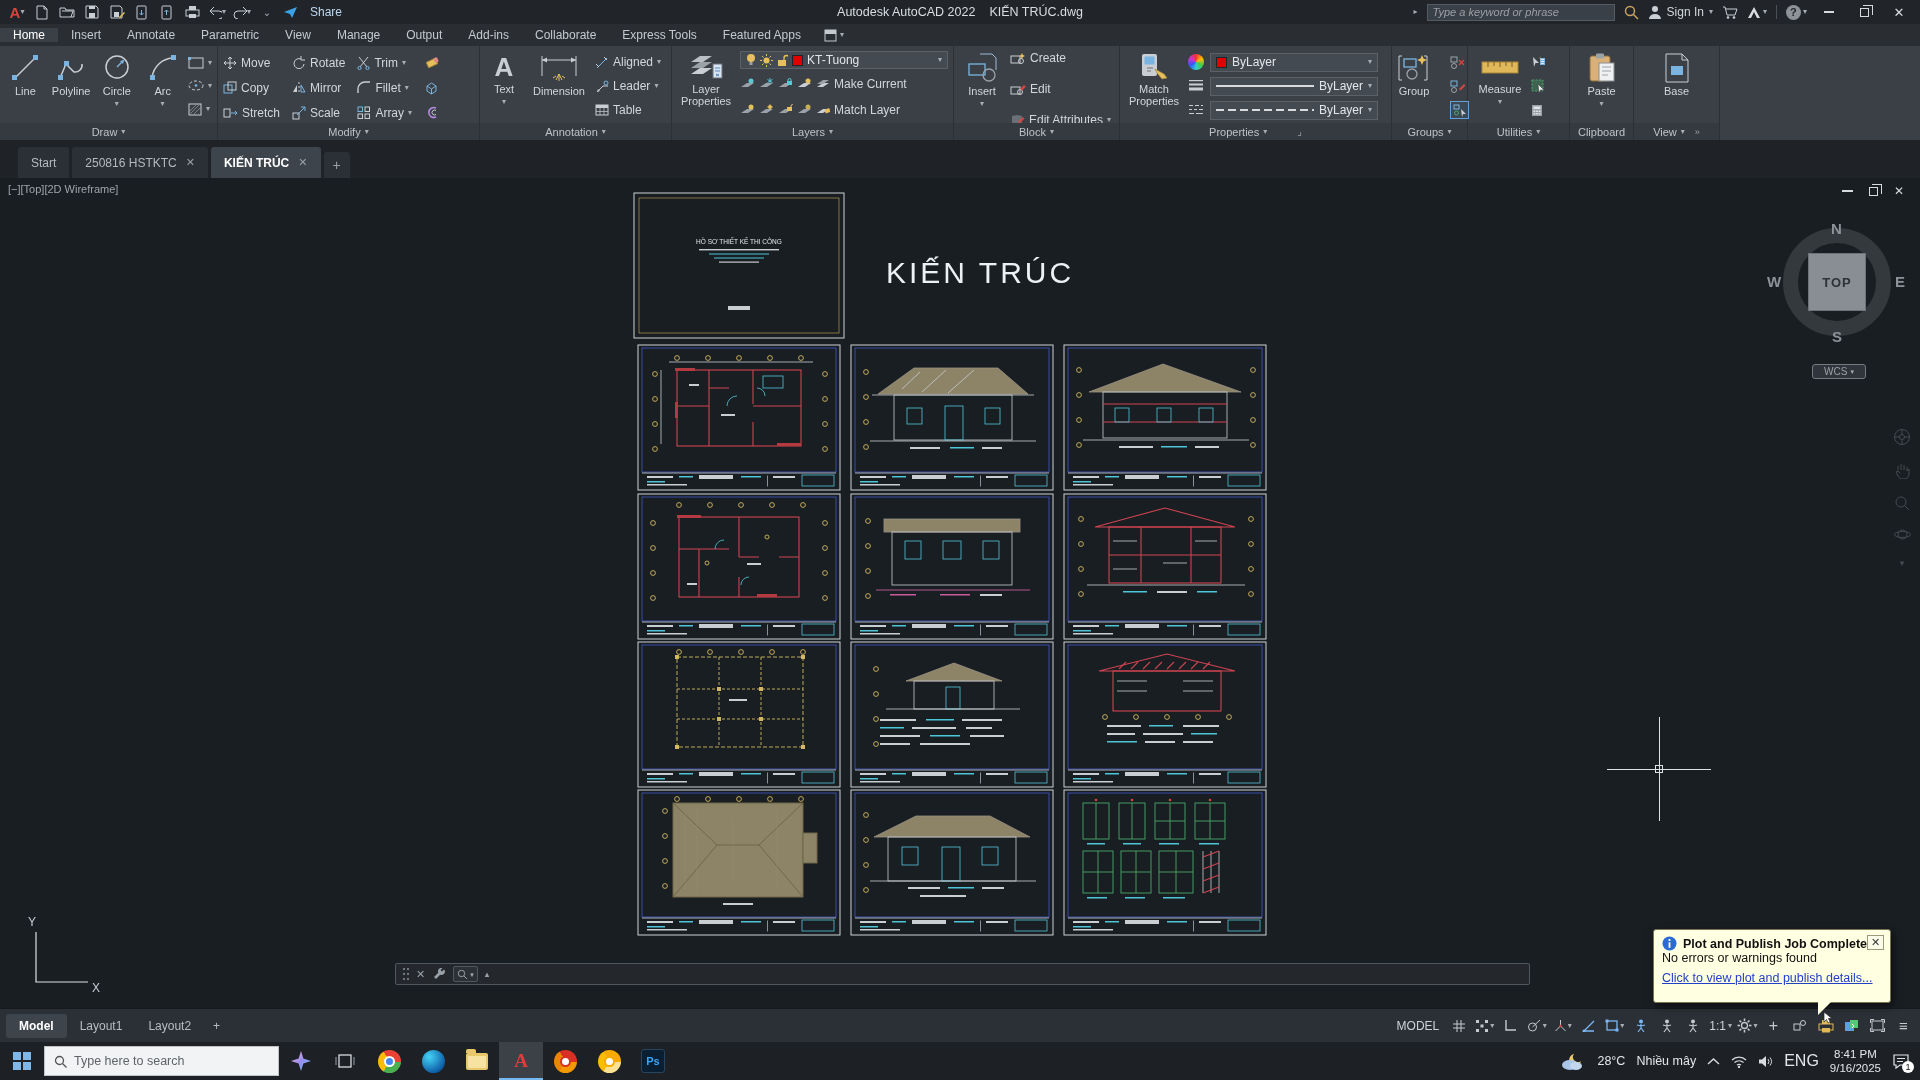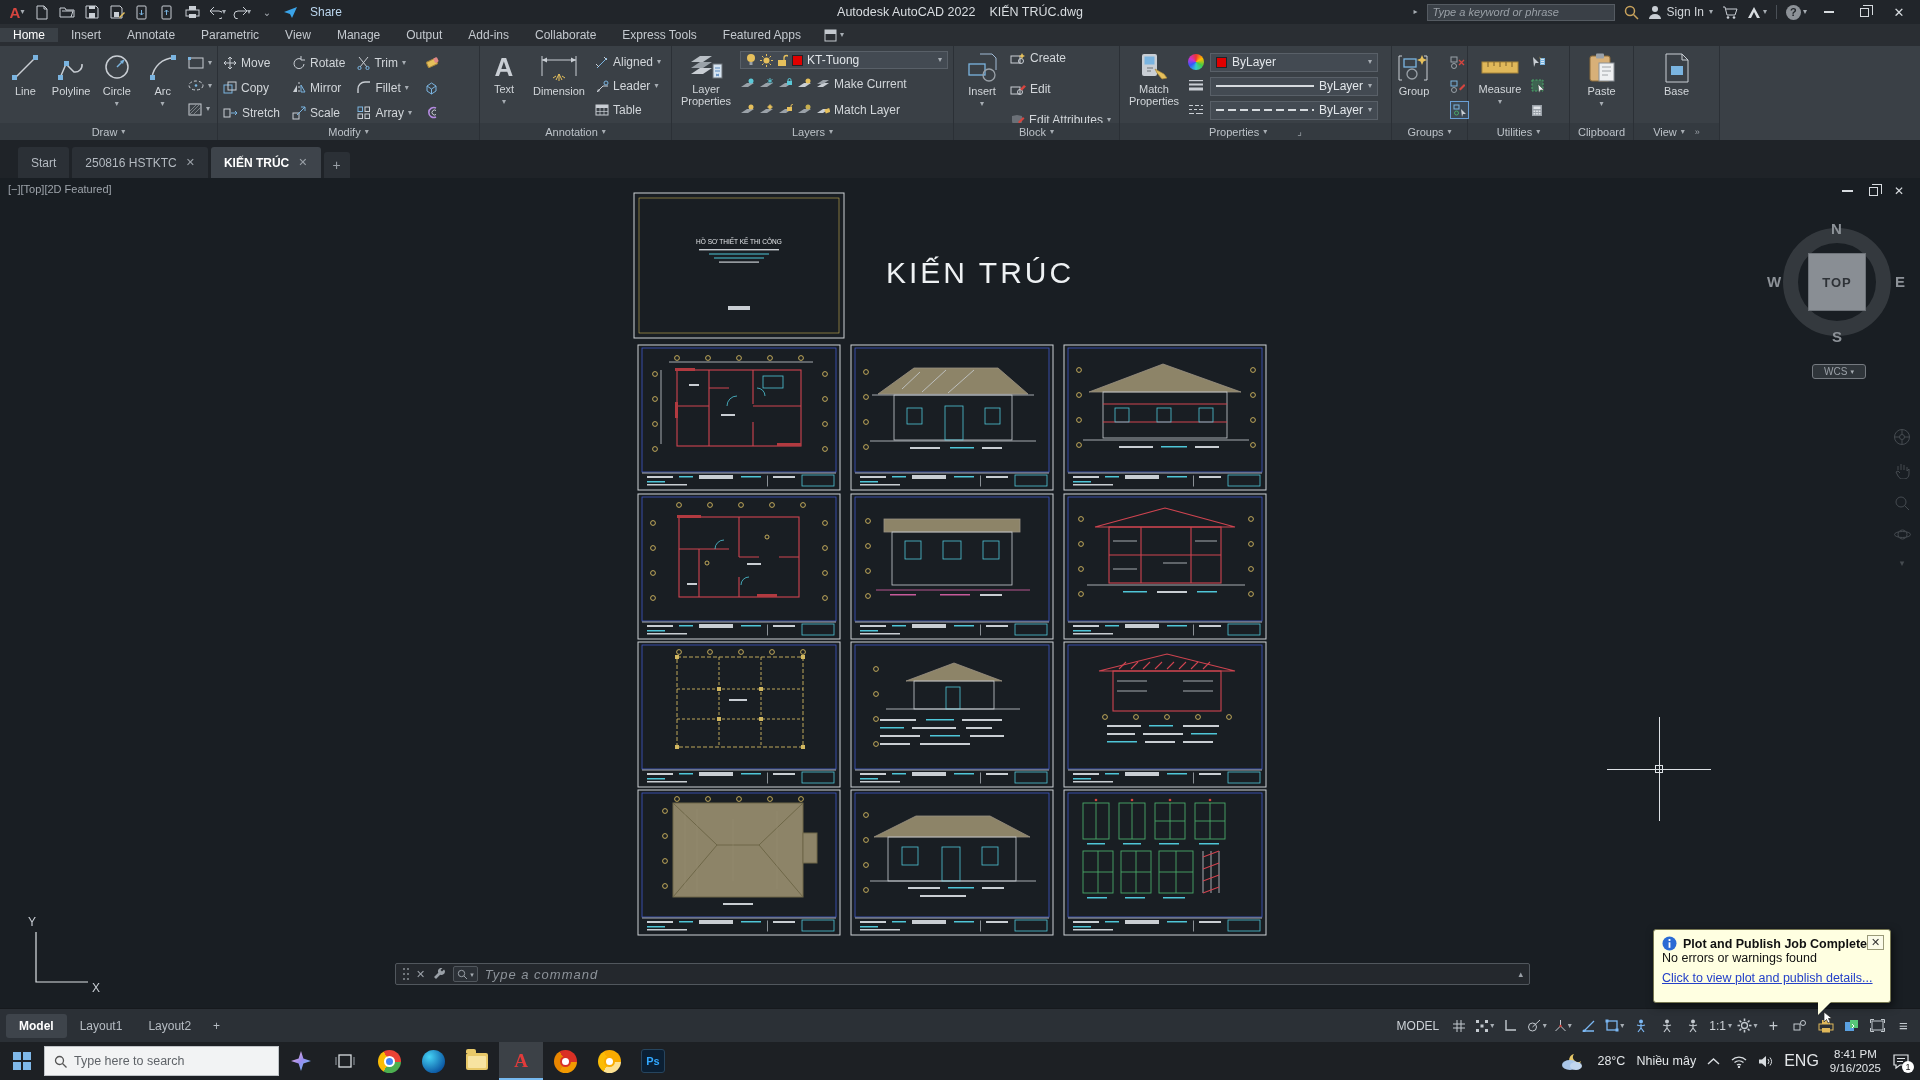--- a/index.html
+++ b/index.html
@@ -859,21 +859,21 @@
       <span class="x">✕</span>
     </div>
   <div class="ftab active">
       <span>KIẾN TRÚC</span>
       <span class="x">✕</span>
     </div>
   <div class="newtab">+</div>
 </div>
 
 <div id="viewport">
-  <div id="vplabel">[−][Top][2D Featured]</div>
+  <div id="vplabel">[−][Top][2D Wireframe]</div>
   <div id="vpwin">
     <span class="minbar" style="width:11px"></span>
     <span class="restico"></span>
     <span style="color:#d7dbdf;font-size:12px">✕</span>
   </div>
 
   <div id="vcube">
     <div id="vc-ring"></div>
     <span class="vcl" style="left:54px;top:-2px">N</span>
     <span class="vcl" style="left:-10px;top:51px">W</span>
@@ -1198,21 +1198,20 @@
     <svg width="14" height="13">
         <path d="M13 3.5a3.5 3.5 0 0 1-4.8 3.2L4 11l-2-2 4.3-4.2A3.5 3.5 0 0 1 10.5 0l-2 2 1.5 1.5 2-2c.6.5 1 1.2 1 2z" fill="#9aa0a7"></path>
       </svg>
     <div id="cmd-prompt">
       <svg width="11" height="11">
           <circle cx="4.5" cy="4.5" r="3.2" fill="none" stroke="#9aa0a7"></circle>
           <line x1="7" y1="7" x2="10" y2="10" stroke="#9aa0a7"></line>
         </svg>
       <span class="dd" style="font-size:7px">▾</span>
     </div>
-    <input placeholder="Type a command" style="">
     <span class="cmdico" style="font-size:9px">▴</span>
   </div>
 </div>
 
 <div id="srow">
   <div class="ltab active">Model</div>
   <div class="ltab">Layout1</div>
   <div class="ltab">Layout2</div>
   <div class="ltab" style="padding:0 9px">+</div>
 

